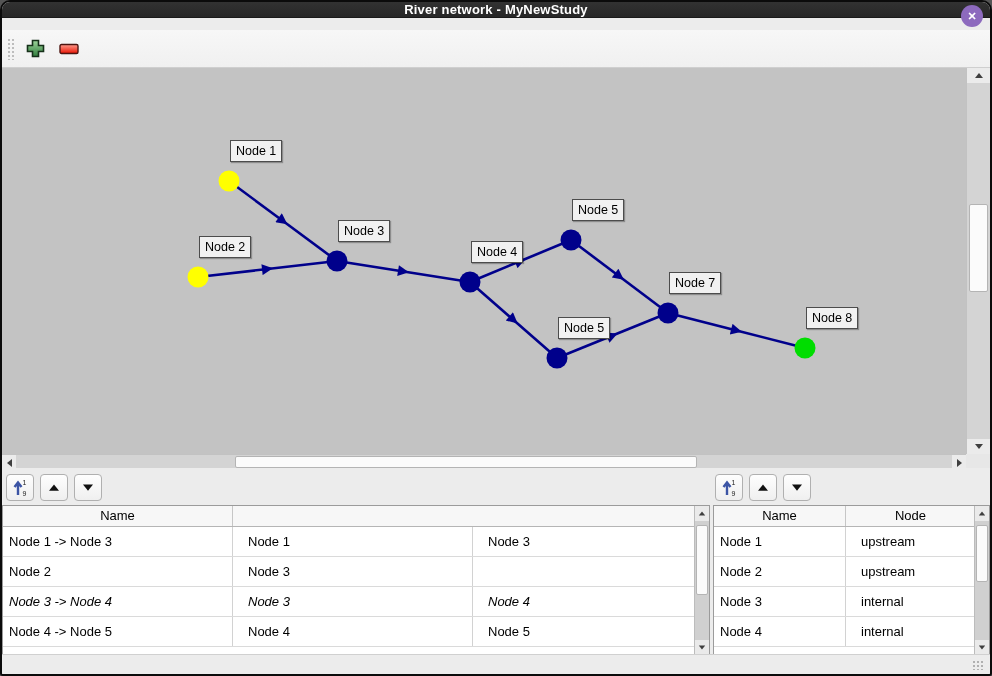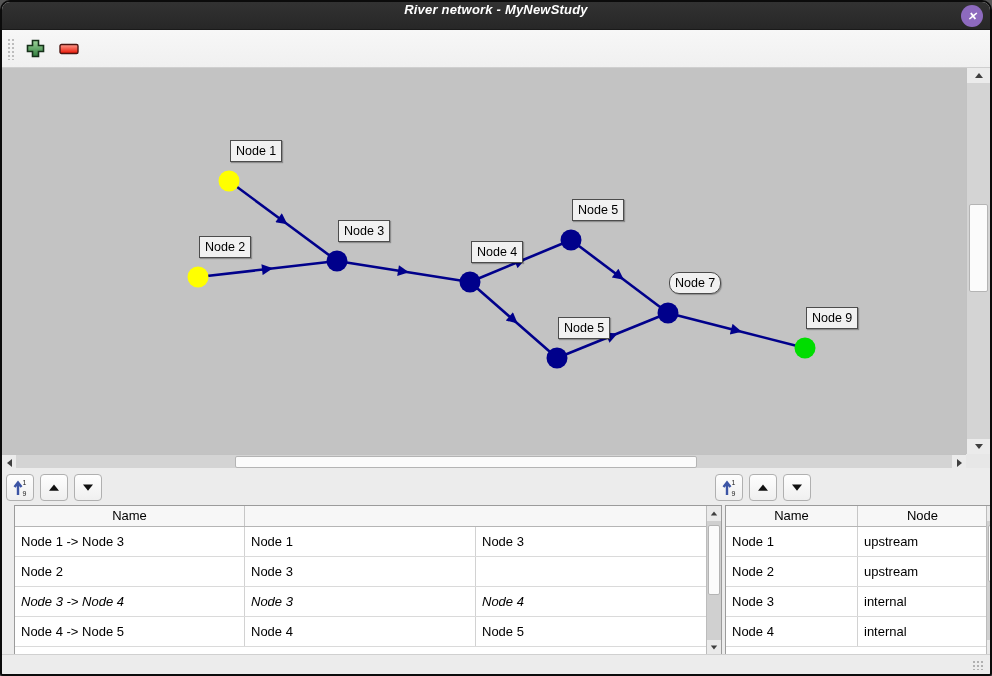--- a/index.html
+++ b/index.html
@@ -4,24 +4,24 @@
 <style>
   * { margin:0; padding:0; box-sizing:border-box; }
   html,body { width:992px; height:676px; background:#555; font-family:"Liberation Sans", sans-serif; }
   #window {
     position:relative; width:992px; height:676px;
     border:2px solid #0b0b0b; border-radius:10px 10px 3px 3px;
     background:#ececec; overflow:hidden;
   }
   
   .titlebar {
-    position:absolute; left:0; top:0; width:100%; height:28px;
+    position:absolute; left:0; top:0; width:100%; height:16px;
     background:linear-gradient(#323232,#272727);
     border-bottom:1px solid #1a1a1a;
-    display:flex; justify-content:center;font-style:italic;
+    display:flex; justify-content:center;
   }
   .title { color:#ffffff; font-size:13px; font-weight:bold; letter-spacing:.2px; }
   .close-btn {
     position:absolute; right:7px; top:3px; width:22px; height:22px; border-radius:50%;
     background:#8d6abe; color:#fff; display:flex; align-items:center; justify-content:center;
     font-size:11px; font-weight:bold; cursor:default;
   }
   
   .toolbar {
     position:absolute; left:0; top:28px; width:100%; height:38px;
@@ -63,25 +63,25 @@
   .bottom { position:absolute; left:0; top:466px; width:100%; height:188px; background:#ececec; }
   .mini-toolbar { position:absolute; top:6px; display:flex; gap:6px; }
   .mini-toolbar.left { left:4px; } .mini-toolbar.right { left:713px; }
   .mini-btn {
     width:28px; height:27px; border:1px solid #b0b0b0; border-radius:4px;
     background:linear-gradient(#fefefe,#efefef);
     display:flex; align-items:center; justify-content:center;
   }
   .mini-btn .tri-up, .mini-btn .tri-down { transform:scale(1.25); border-bottom-color:#111; border-top-color:#111; }
   
-  .tbl { position:absolute; top:37px; height:151px; background:#fff; border:1px solid #9b9b9b;margin-left:12px; }
+  .tbl { position:absolute; top:37px; height:151px; background:#fff; border:1px solid #9b9b9b; }
   .tbl.left { left:0; width:708px; } .tbl.right { left:711px; width:277px; }
   .tbl-head { display:grid; height:21px; background:#f7f7f7; border-bottom:1px solid #b5b5b5; }
   .tbl-head .tbl-cell { text-align:center; line-height:20px; font-size:13px; border-right:1px solid #c6c6c6; }
-  .tbl-row { display:grid; height:30px; border-bottom:1px solid #dadada; background:#fff; }
+  .tbl-row { display:grid; height:30px; border-bottom:1px solid #dadada; background:#fff;gap:9px; }
   .tbl-row .tbl-cell { line-height:29px; padding-left:6px; font-size:13px; color:#000; border-right:1px solid #d2d2d2; white-space:nowrap; overflow:hidden; }
   .tbl-scroll { position:absolute; right:0; top:0; bottom:0; width:15px; background:#d0d0d0; border-left:1px solid #bcbcbc; }
   .tbl-scroll .sb-btn { left:0; width:100%; height:15px; background:#eaeaea; }
   .tbl-scroll .sb-thumb { left:1px; width:12px; }
   
   .statusbar { position:absolute; left:0; top:652px; width:100%; height:20px; background:#ececec; border-top:1px solid #d0d0d0; }
   .resize-grip { position:absolute; right:6px; bottom:4px; width:12px; height:10px;
     background-image:radial-gradient(circle,#b0b0b0 1px, transparent 1.2px); background-size:4px 4px; }
 </style>
 </head>
@@ -145,22 +145,22 @@
         <circle cx="555" cy="290" r="10.5" fill="#00008b"></circle>
         <circle cx="666" cy="245" r="10.5" fill="#00008b"></circle>
         <circle cx="803" cy="280" r="10.5" fill="#00dd00"></circle>
       </svg>
       <div class="node-label" style="left: 228px; top: 72px;">Node 1</div>
       <div class="node-label" style="left: 197px; top: 168px;">Node 2</div>
       <div class="node-label" style="left: 336px; top: 152px;">Node 3</div>
       <div class="node-label" style="left: 469px; top: 173px;">Node 4</div>
       <div class="node-label" style="left: 570px; top: 131px;">Node 5</div>
       <div class="node-label" style="left: 556px; top: 249px;">Node 5</div>
-      <div class="node-label" style="left: 667px; top: 204px; border-radius: 10px;">Node 7</div>
-      <div class="node-label" style="left: 804px; top: 239px;">Node 9</div>
+      <div class="node-label" style="left: 667px; top: 204px;">Node 7</div>
+      <div class="node-label" style="left: 804px; top: 239px;">Node 8</div>
     </div>
 
   <div class="vscroll">
     <div class="sb-btn" style="top:0">
         <div class="tri tri-up"></div>
       </div>
     <div class="sb-thumb" style="left:2px; width:19px; top:136px; height:88px;"></div>
     <div class="sb-btn" style="bottom:0; top:auto">
         <div class="tri tri-down"></div>
       </div>

